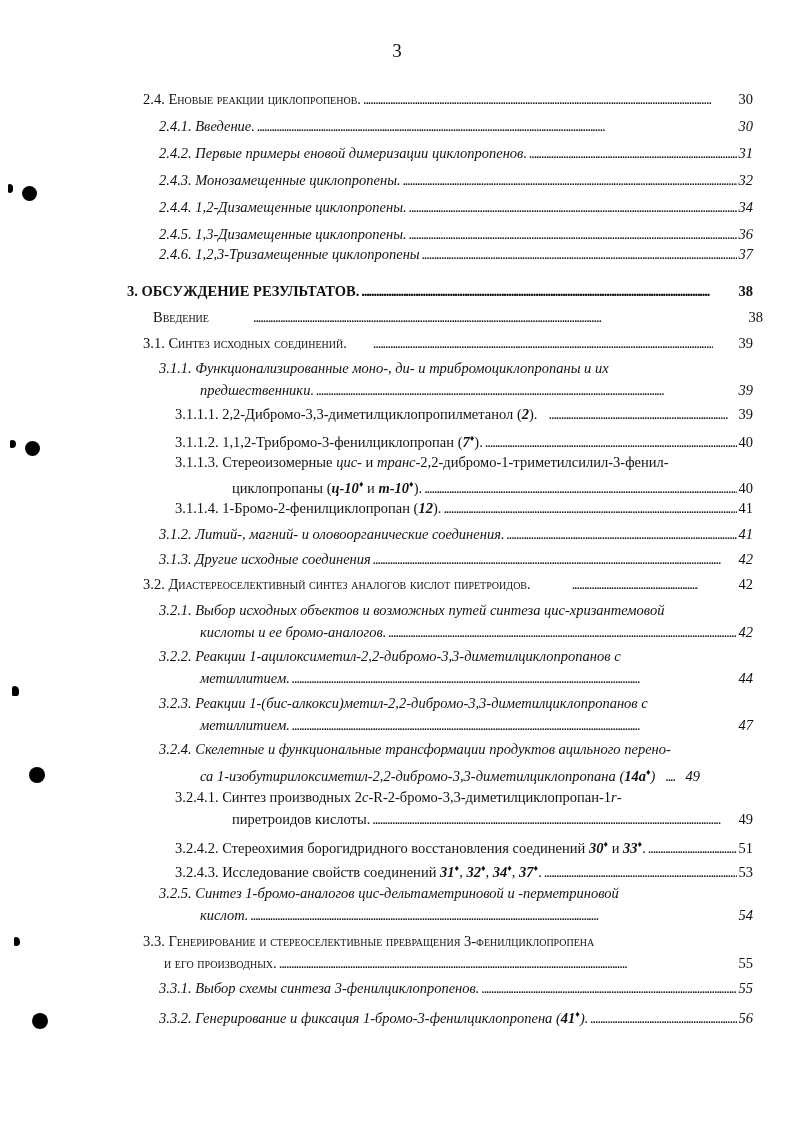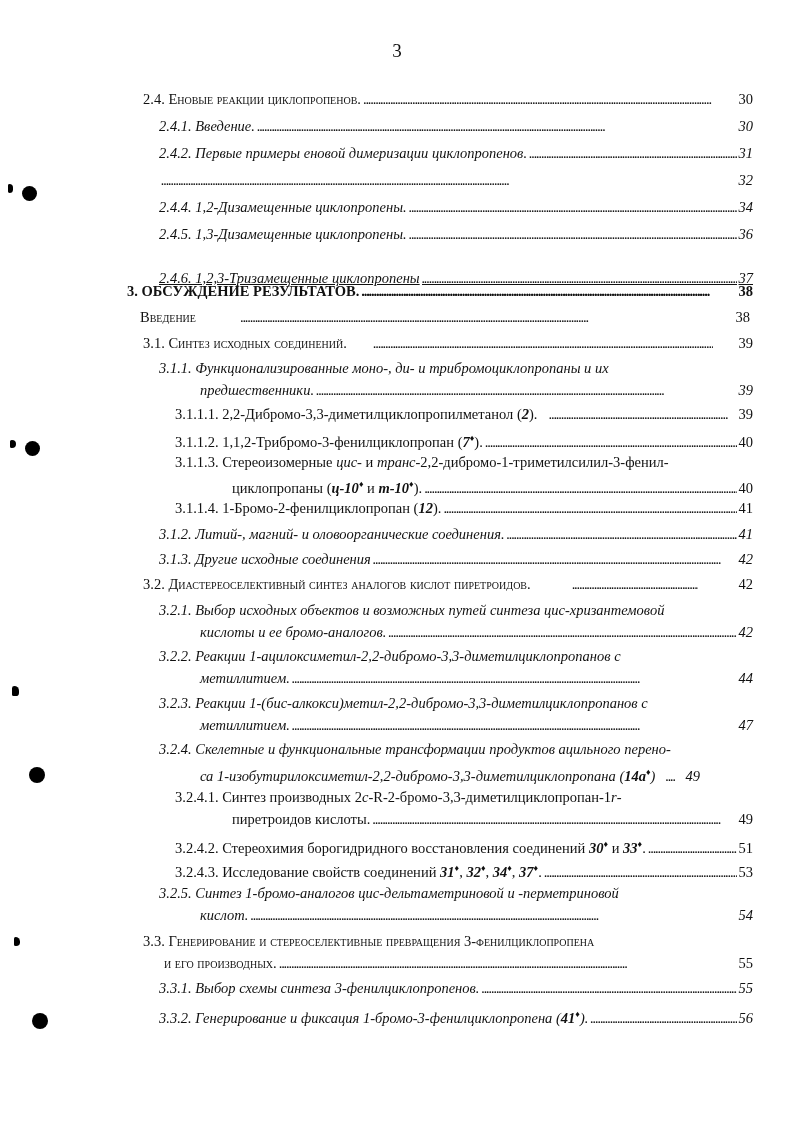--- a/index.html
+++ b/index.html
@@ -65,49 +65,50 @@
     <span class="pg">30</span>
   </div>
 
   <div class="entry it" style="left:159px;top:143px;width:594px;">
     <span class="text">2.4.2. Первые примеры еновой димеризации циклопропенов.</span>
     <span class="leader"></span>
     <span class="pg">31</span>
   </div>
 
   <div class="entry it" style="left:159px;top:170px;width:594px;">
+    <span class="text">2.4.3. Монозамещенные циклопропены.</span>
     <span class="leader"></span>
     <span class="pg">32</span>
   </div>
 
   <div class="entry it" style="left:159px;top:197px;width:594px;">
     <span class="text">2.4.4. 1,2-Дизамещенные циклопропены.</span>
     <span class="leader"></span>
     <span class="pg">34</span>
   </div>
 
   <div class="entry it" style="left:159px;top:224px;width:594px;align-items:flex-end;">
     <span class="text">2.4.5. 1,3-Дизамещенные циклопропены.</span>
     <span class="leader"></span>
     <span class="pg">36</span>
   </div>
 
-  <div class="entry it" style="left:159px;top:268px;width:594px;text-decoration:underline;">
+  <div class="entry it" style="left:159px;top:244px;width:594px;">
     <span class="text">2.4.6. 1,2,3-Тризамещенные циклопропены</span>
     <span class="leader"></span>
     <span class="pg">37</span>
   </div>
 
   <div class="entry b" style="left:127px;top:281px;width:626px;">
     <span class="text">3. ОБСУЖДЕНИЕ РЕЗУЛЬТАТОВ.</span>
     <span class="leader"></span>
     <span class="pg">38</span>
   </div>
 
-  <div class="entry sc" style="left:140px;top:307px;width:610px;gap:42px;">
+  <div class="entry sc" style="left:153px;top:307px;width:610px;gap:42px;">
     <span class="text">Введение</span>
     <span class="leader"></span>
     <span class="pg">38</span>
   </div>
 
   <div class="entry sc" style="left:143px;top:333px;width:610px;gap:24px;">
     <span class="text">3.1. Синтез исходных соединений.</span>
     <span class="leader"></span>
     <span class="pg">39</span>
   </div>

